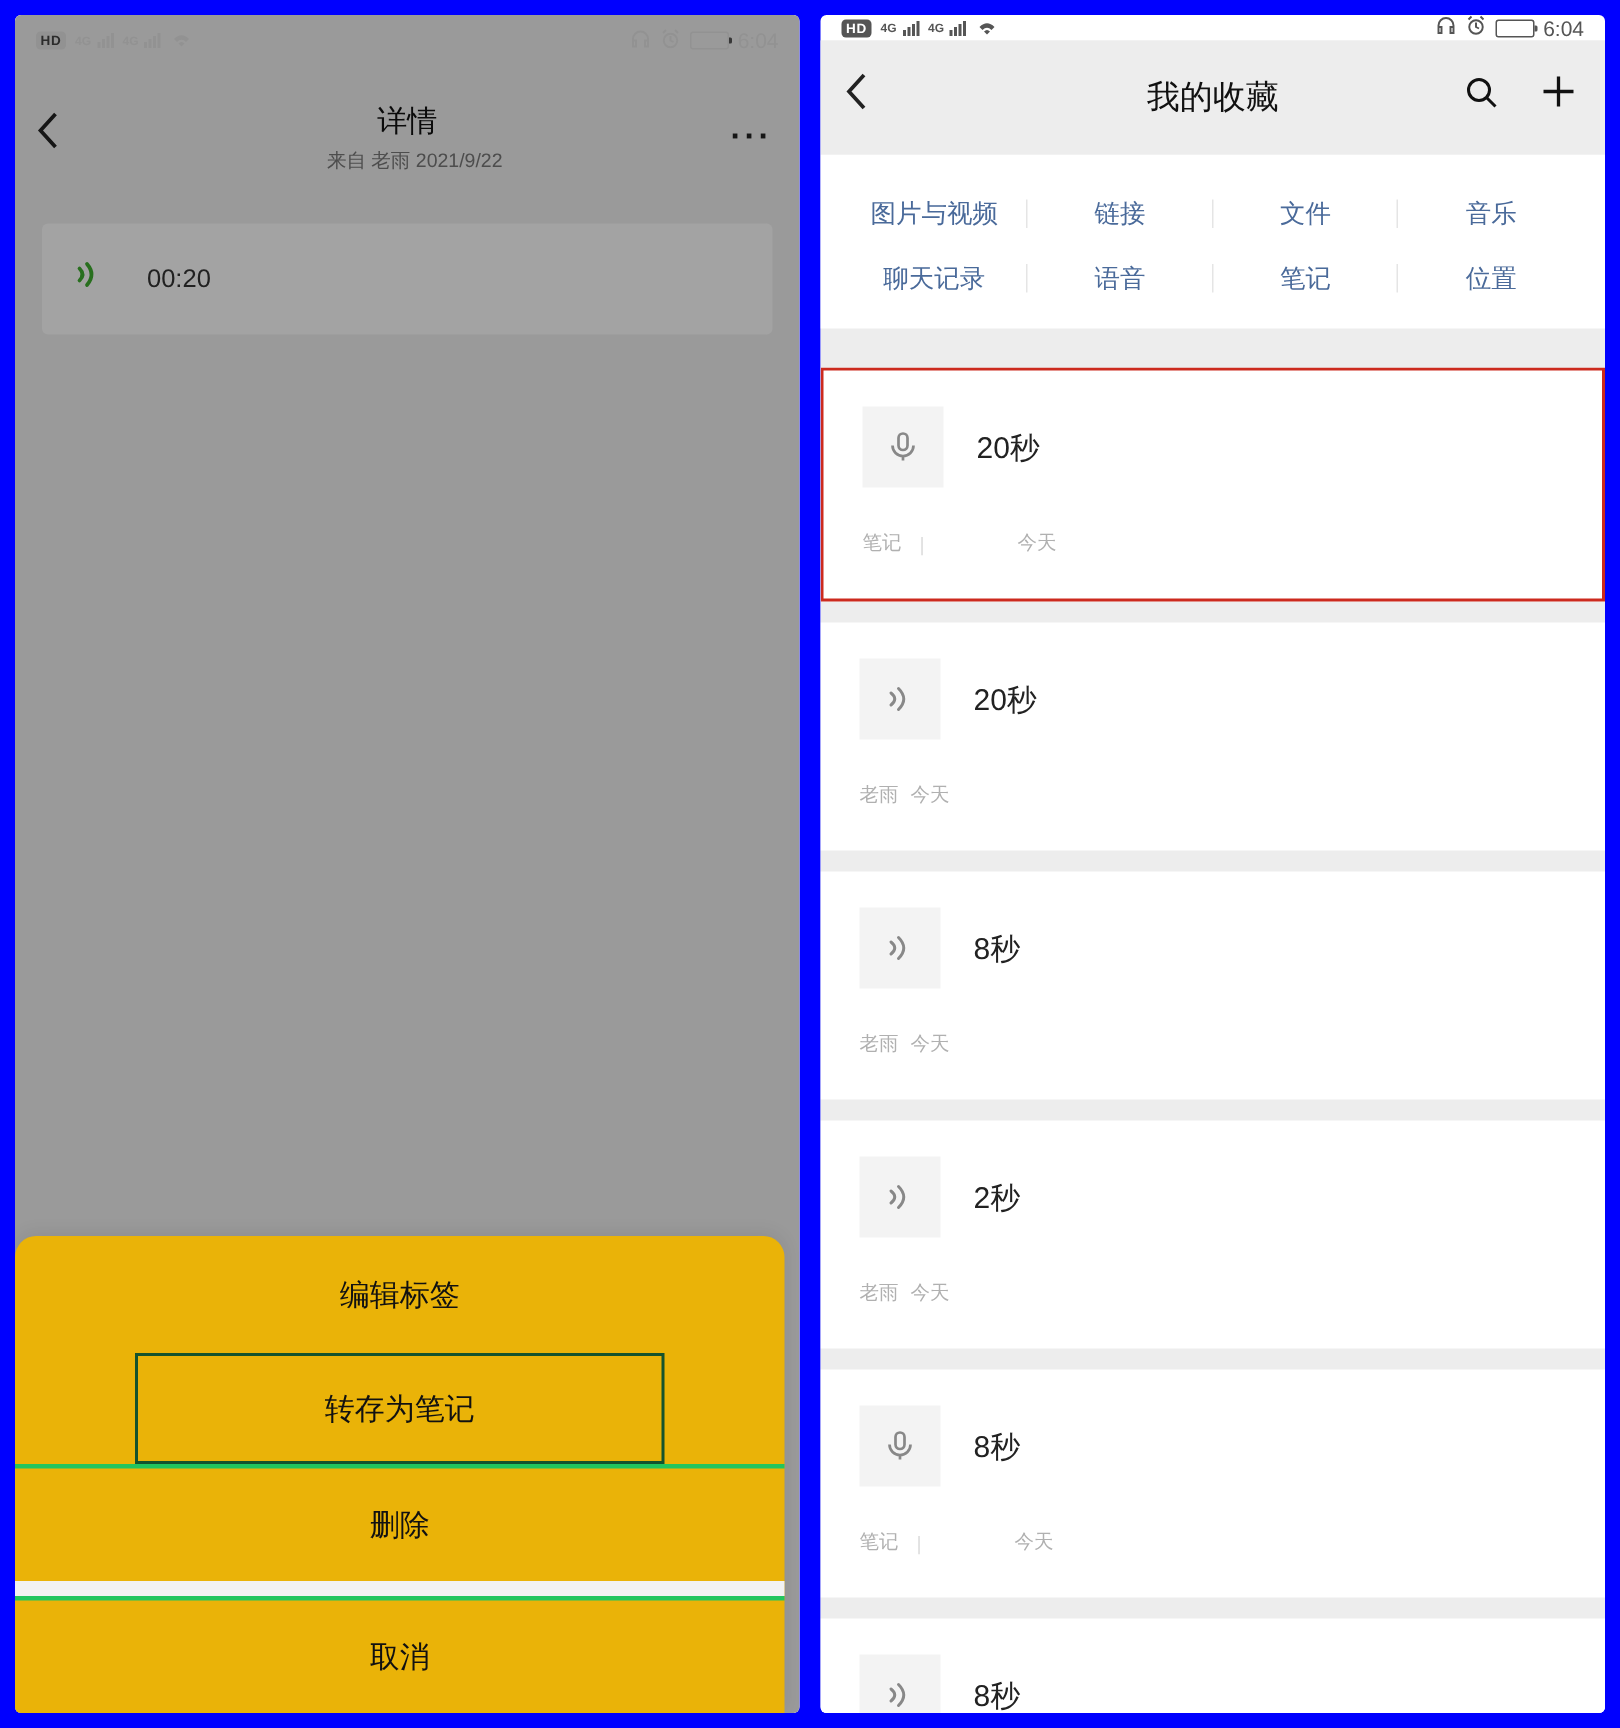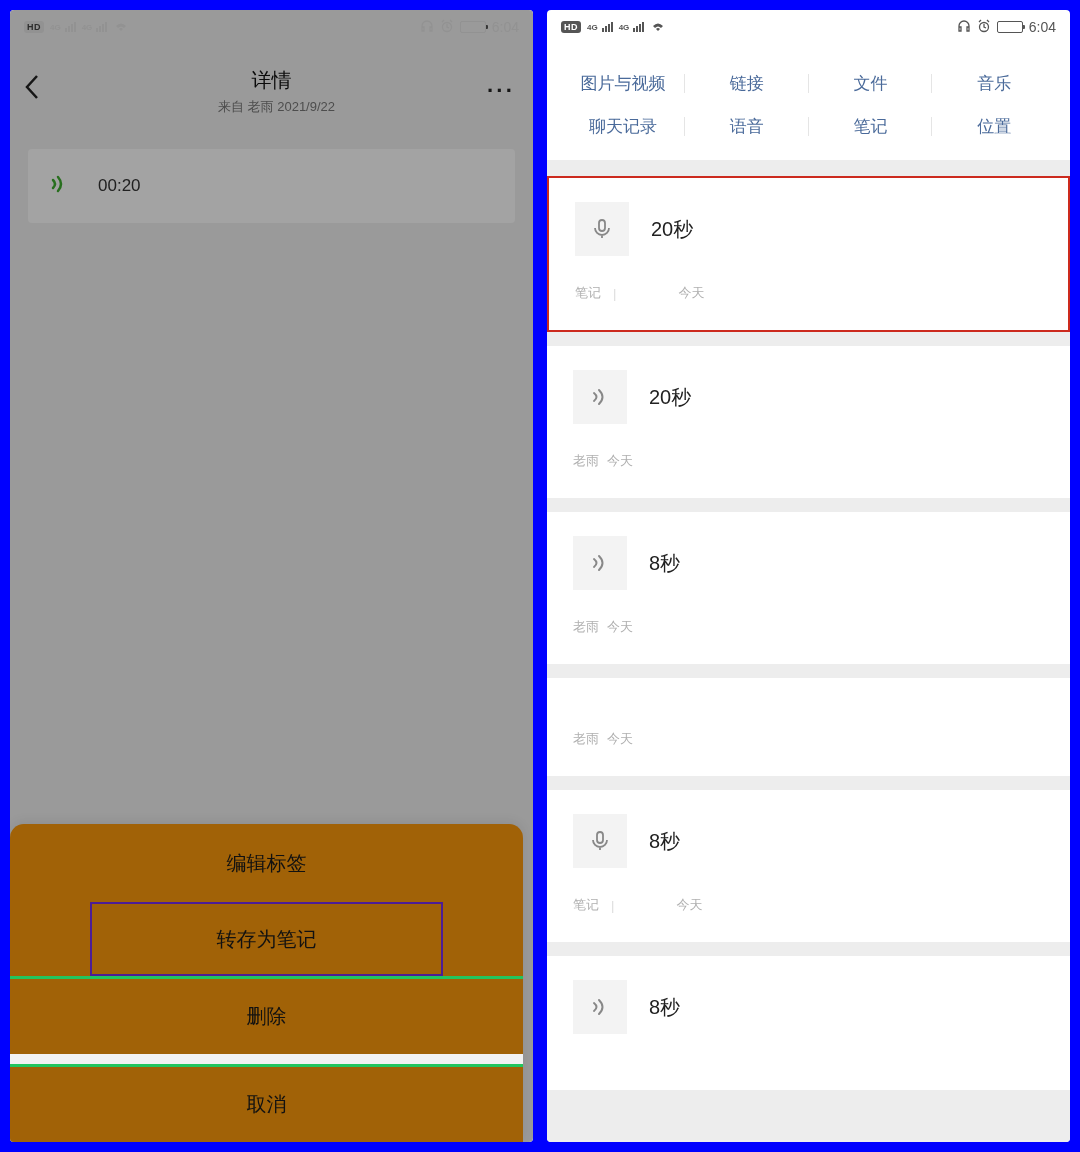--- a/index.html
+++ b/index.html
@@ -68,46 +68,46 @@
   .detail-header h1 { font-size:20px; font-weight:500; color:#111; }
   .detail-header .sub { font-size:13px; color:#777; margin-top:4px;margin-left:10px; }
   .voice-card {
     margin:10px 18px 0; background:#fafafa; border-radius:4px;
     height:74px; display:flex; align-items:center; padding:0 22px; gap:28px;
   }
   .voice-wave { color:#3eab2f; font-size:20px; font-weight:700; }
   .voice-time { font-size:17px; color:#333; }
 
   .action-sheet {
-    position:absolute; bottom:0; left:0; right:10px; background:#a16207;
+    position:absolute; bottom:0; left:0; right:10px; background:#eab308;
     border-radius:14px 14px 0 0; z-index:5;
     box-shadow:0 -2px 12px rgba(0,0,0,0.08);
   }
   .sheet-item {
     height:78px; display:flex; align-items:center; justify-content:center;
     font-size:20px; color:#111; border-top:3px solid #22c55e;
   }
   .sheet-item:first-child{border-top:none}
   .sheet-gap { height:10px; background:#f2f2f2; }
   .sheet-item.red-box {
-    border:2px solid #4c1d95; margin:0 80px; height:74px;
+    border:2px solid #14532d; margin:0 80px; height:74px;
   }
 
   
   .right-body { flex:1; background:#ededed; display:flex; flex-direction:column; }
   .fav-header {
     height:76px; background:#ededed; display:flex; align-items:center; justify-content:center;
     position:relative;
   }
   .fav-header .back { position:absolute; left:16px; font-size:30px; color:#222; }
   .fav-header h1 { font-size:22px; font-weight:500; color:#111; }
   .fav-header .search { position:absolute; right:70px; font-size:24px; color:#111;}
   .fav-header .add { position:absolute; right:18px; font-size:30px; color:#111; font-weight:300;}
   .cat-panel {
-    background:#fff; margin-bottom:16px; padding:18px 0 12px;
+    background:#fff; margin-bottom:26px; padding:18px 0 12px;
   }
   .cat-row { display:flex; justify-content:space-around; padding:10px 14px; }
   .cat-item { color:#4a6a9a; font-size:17px; flex:1; text-align:center; position:relative;}
   .cat-item:not(:last-child)::after{
     content:""; position:absolute; right:0; top:2px; bottom:2px; width:1px; background:#e5e5e5;
   }
   .fav-list { flex:1; overflow:hidden; }
   .fav-item {
     background:#fff; margin-bottom:14px; padding:24px 26px 28px;
   }
@@ -239,20 +239,39 @@
             <circle cx="7" cy="8" r="4.5" fill="none" stroke="#555" stroke-width="1.3"></circle>
             <path d="M7 5 v3 l2 1 M2 3 l2-2 M12 3 l-2-2" stroke="#555" stroke-width="1.3" fill="none"></path>
           </svg>
       </span>
       <span class="battery"><span class="fill"></span></span>
       <span>6:04</span>
     </div>
   </div>
 
   <div class="right-body">
+    <div class="fav-header">
+      <span class="back">
+        <svg width="16" height="26" viewBox="0 0 16 26">
+            <path d="M13 2 L3 13 L13 24" fill="none" stroke="#222" stroke-width="2.5"></path>
+          </svg>
+      </span>
+      <h1>我的收藏</h1>
+      <span class="search">
+        <svg width="24" height="24" viewBox="0 0 24 24">
+            <circle cx="10" cy="10" r="7" fill="none" stroke="#111" stroke-width="2"></circle>
+            <path d="M15 15 L21 21" stroke="#111" stroke-width="2"></path>
+          </svg>
+      </span>
+      <span class="add">
+        <svg width="26" height="26" viewBox="0 0 26 26">
+            <path d="M13 3 V23 M3 13 H23" stroke="#111" stroke-width="2.2"></path>
+          </svg>
+      </span>
+    </div>
 
     <div class="cat-panel">
       <div class="cat-row">
         <div class="cat-item">图片与视频</div>
         <div class="cat-item">链接</div>
         <div class="cat-item">文件</div>
         <div class="cat-item">音乐</div>
       </div>
       <div class="cat-row">
         <div class="cat-item">聊天记录</div>
@@ -302,20 +321,28 @@
               </svg>
             </div>
             <div class="fav-title">8秒</div>
           </div>
           <div class="fav-meta">
             <span>老雨</span>
             <span>今天</span>
           </div>
         </div>
         <div class="fav-item">
+          <div class="fav-top">
+            <div class="fav-icon">
+              <svg width="24" height="24" viewBox="0 0 24 24">
+                <path d="M6 8 Q11 12 6 16 M11 5 Q18 12 11 19" fill="none" stroke="#888" stroke-width="2" stroke-linecap="round"></path>
+              </svg>
+            </div>
+            <div class="fav-title">2秒</div>
+          </div>
           <div class="fav-meta">
             <span>老雨</span>
             <span>今天</span>
           </div>
         </div>
         <div class="fav-item">
           <div class="fav-top">
             <div class="fav-icon">
               <svg width="24" height="24" viewBox="0 0 24 24">
                 <rect x="9" y="3" width="6" height="11" rx="3" fill="none" stroke="#888" stroke-width="1.8"></rect>

